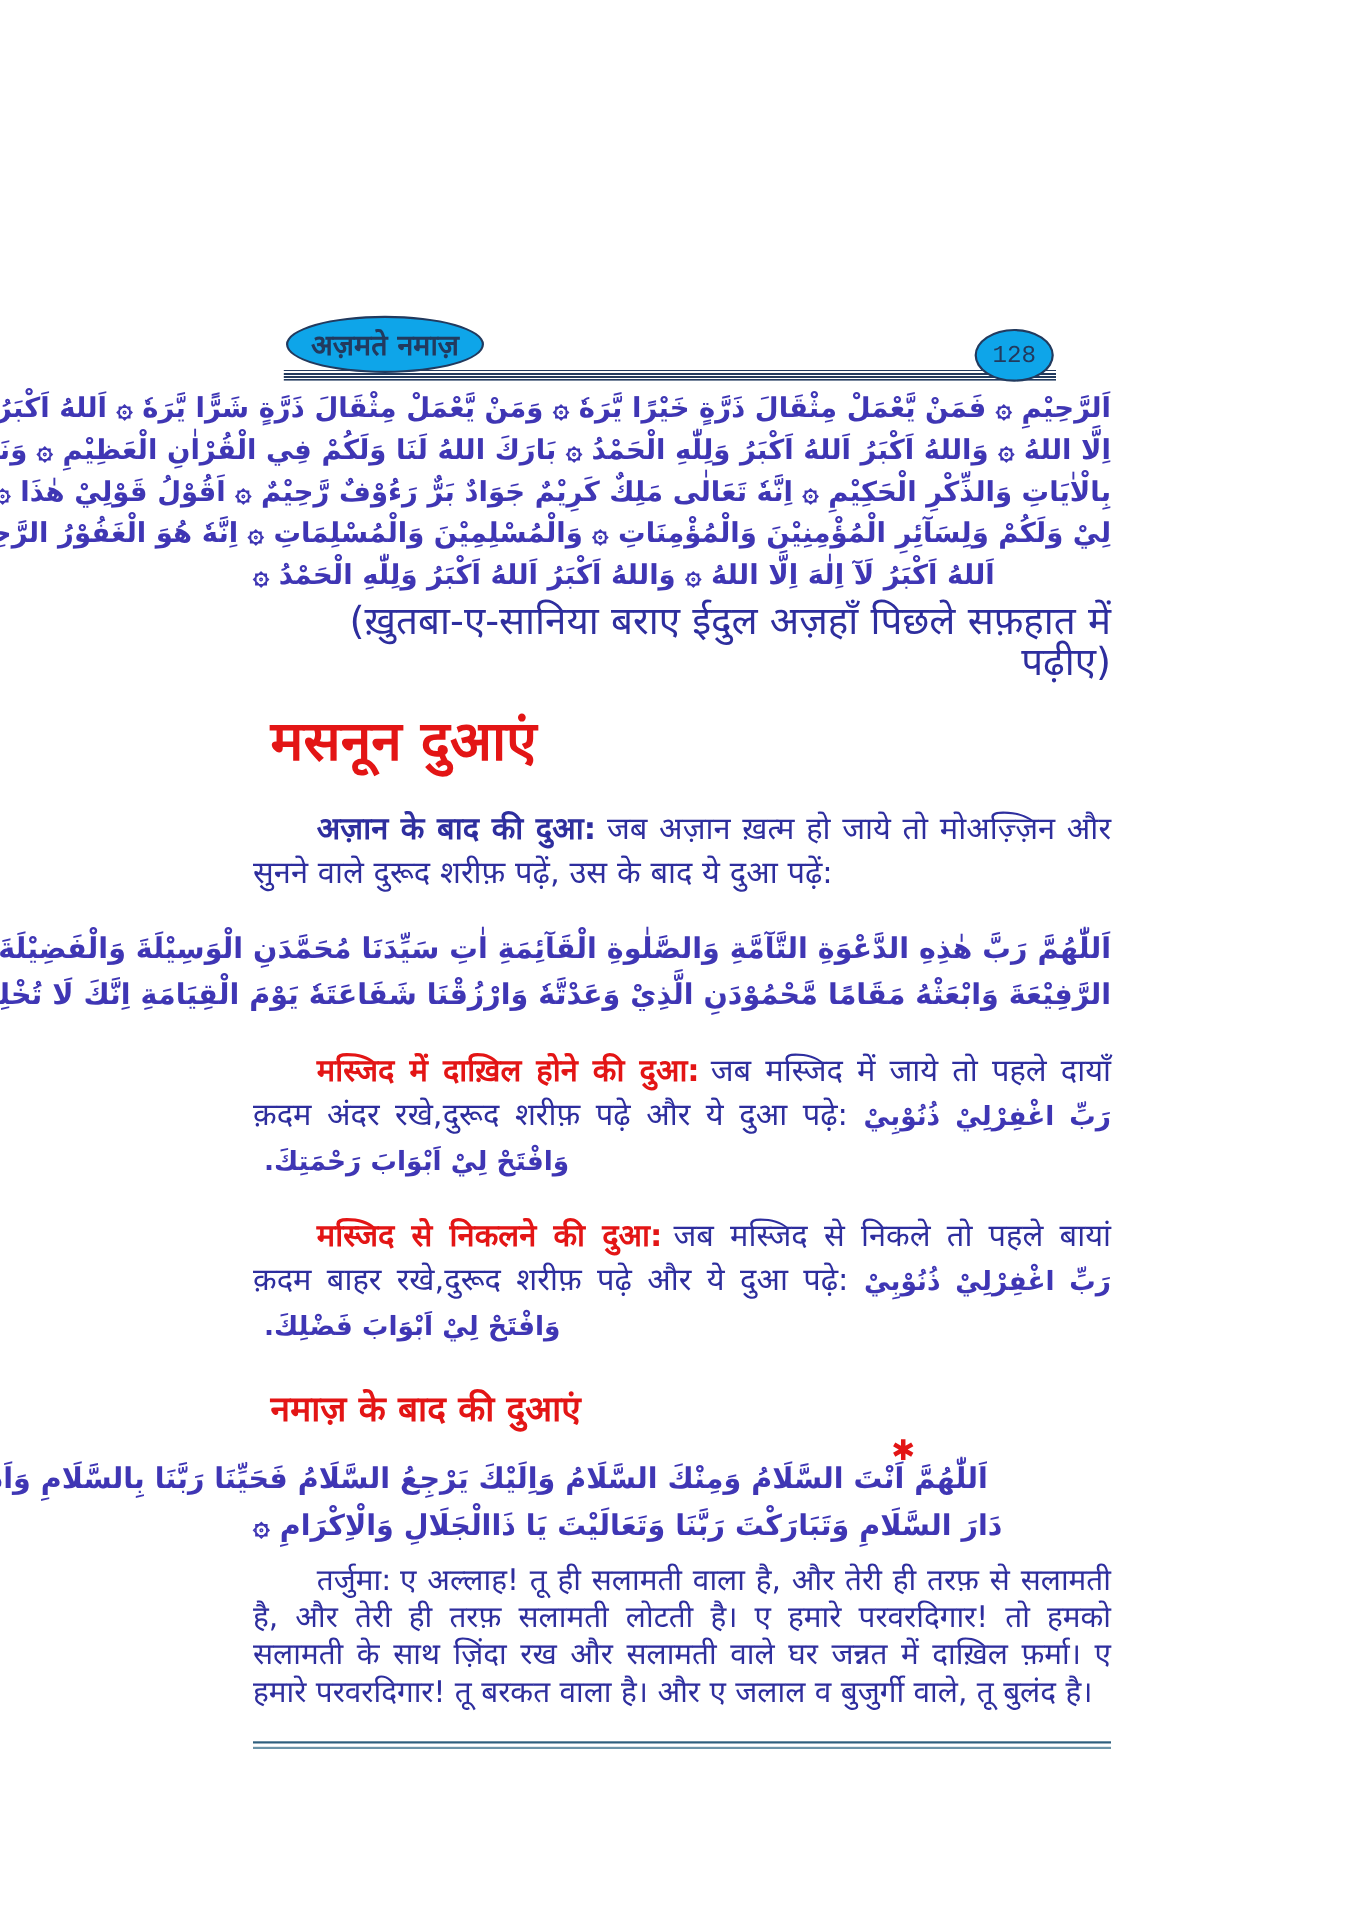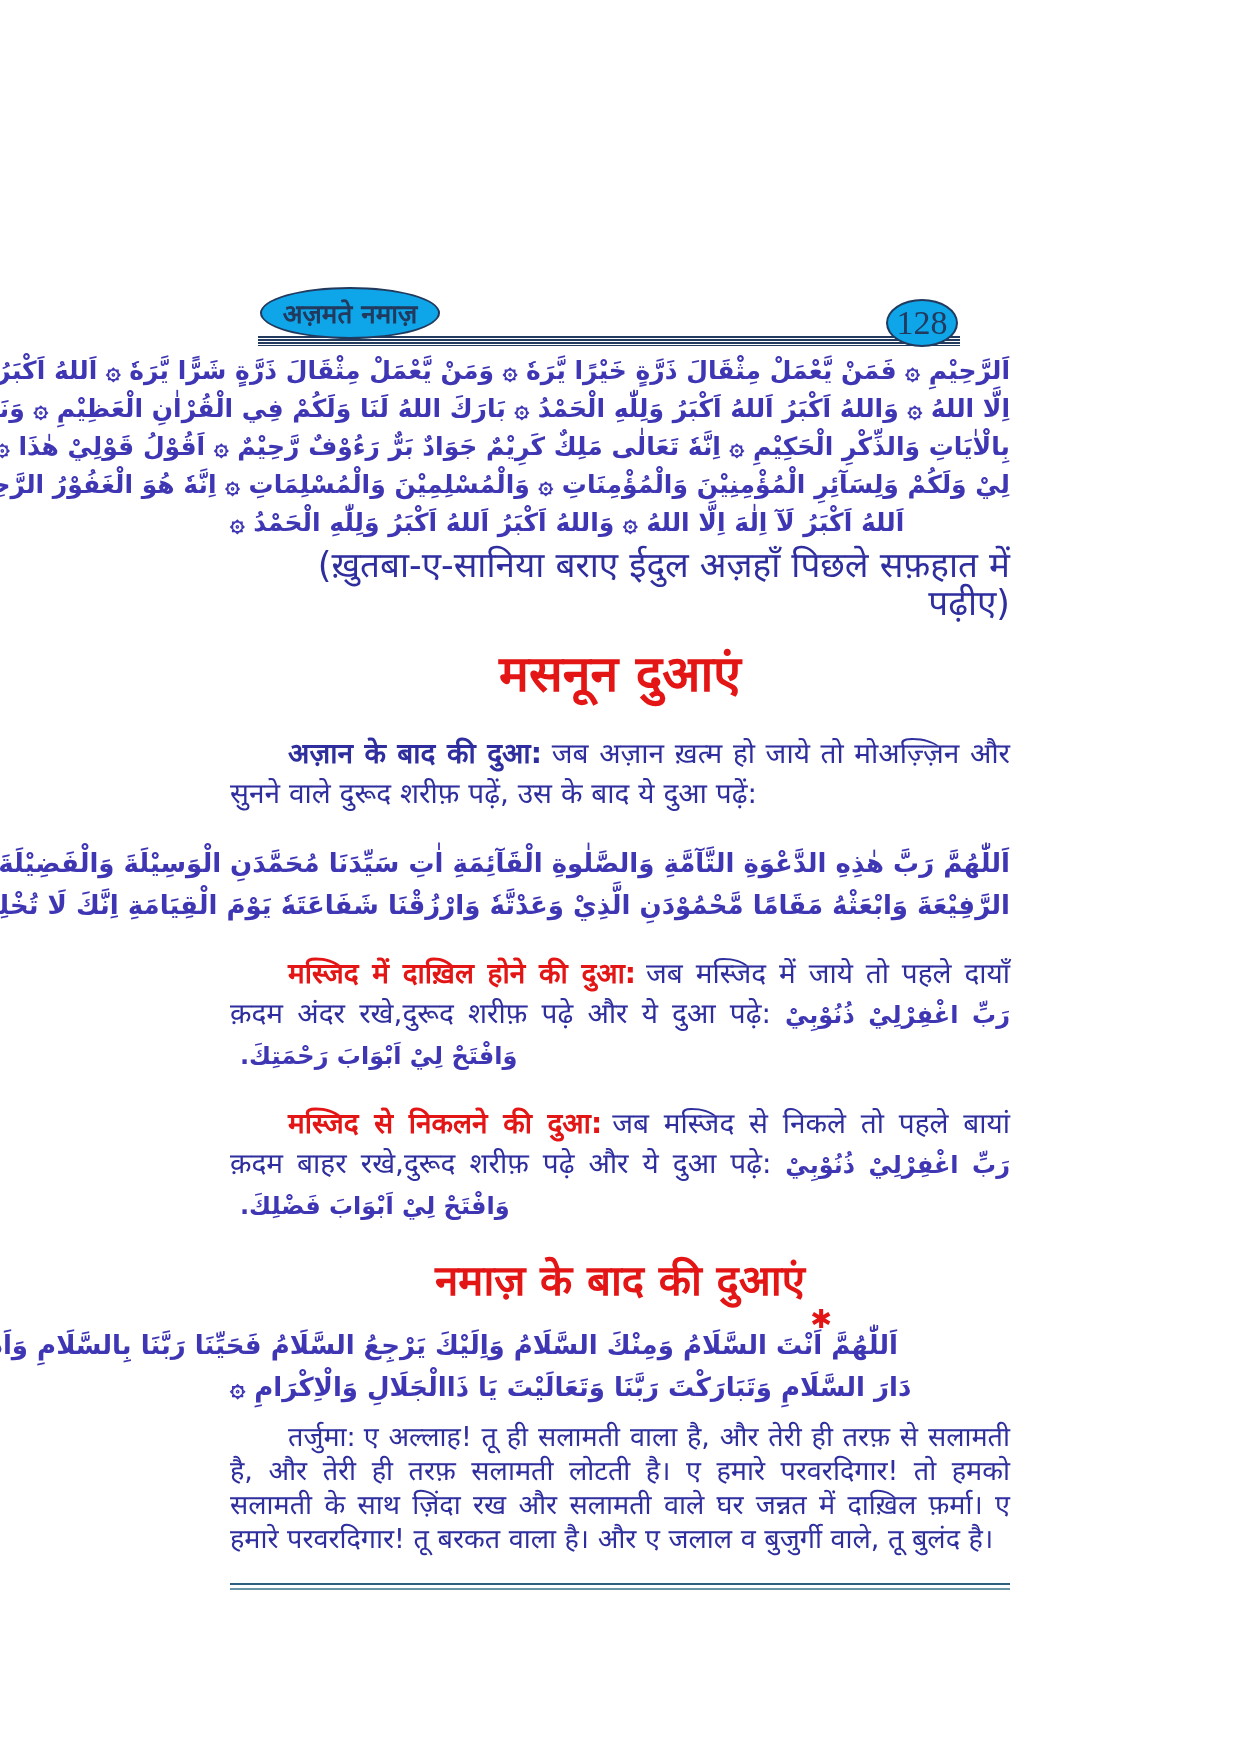--- a/index.html
+++ b/index.html
@@ -32,22 +32,22 @@
     border-radius:50%;display:flex;align-items:center;justify-content:center;
     z-index:2;box-sizing:border-box;
   }
   .title-oval{left:30px;top:2px;width:180px;height:52px;}
   .title-oval span{
     color:var(--navy);font-weight:bold;font-size:26px;white-space:nowrap;
     font-family:"DejaVu Sans",sans-serif;
   }
   .page-oval{right:52px;top:14px;width:72px;height:48px;}
   .page-oval span{
-    color:var(--navy);font-size:34px;
-    font-family:Liberation Serif, serif;
+    color:var(--navy);font-size:22px;
+    font-family:Liberation Mono, monospace;
   }
   
   .ar-block{margin-top:6px;}
   .ar-line{
     direction:rtl;
     color:var(--arabic);
     font-weight:bold;
     font-size:25px;
     line-height:38px;
     text-align:justify;
@@ -58,24 +58,24 @@
   .ar-last{text-align-last:left;}
   .dua-block .ar-line{font-size:26px;line-height:42px;}
   
   .note-line{
     margin-top:4px;
     text-align:right;
     color:var(--hindi);
     font-size:35px;line-height:38px;
   }
   .heading{
-    text-align:center;color:var(--red);font-weight:bold;margin:16px;
+    color:var(--red);font-weight:bold;margin:16px;
   }
   .heading-1{font-size:50px;line-height:64px;margin-top:20px;}
-  .heading-2{font-size:42px;line-height:54px;margin-top:14px;}
+  .heading-2{font-size:32px;line-height:54px;margin-top:14px;}
   .para{
     color:var(--hindi);
     font-size:28px;line-height:40px;
     text-align:justify;
     text-indent:58px;
   }
   .para .lead{font-weight:bold;margin-right:10px;}
   .para .lead.red{color:var(--red);}
   .para .ar-inline{
     color:var(--arabic);font-weight:bold;font-size:24px;

